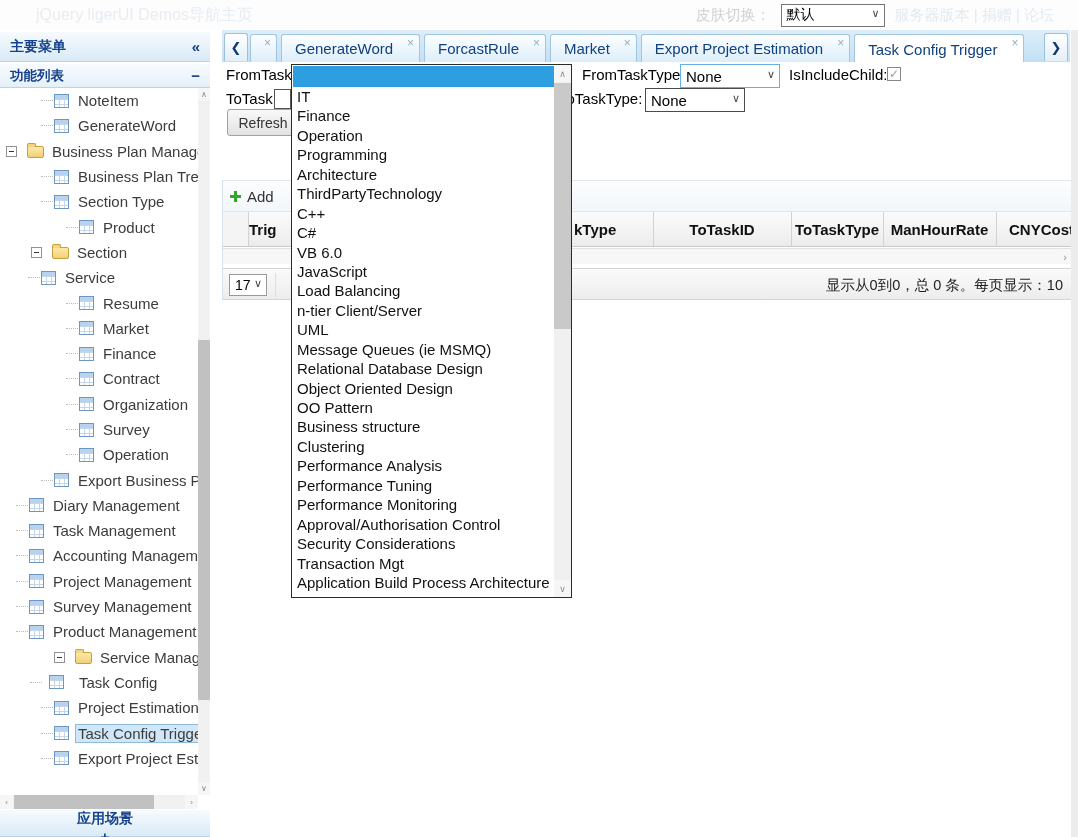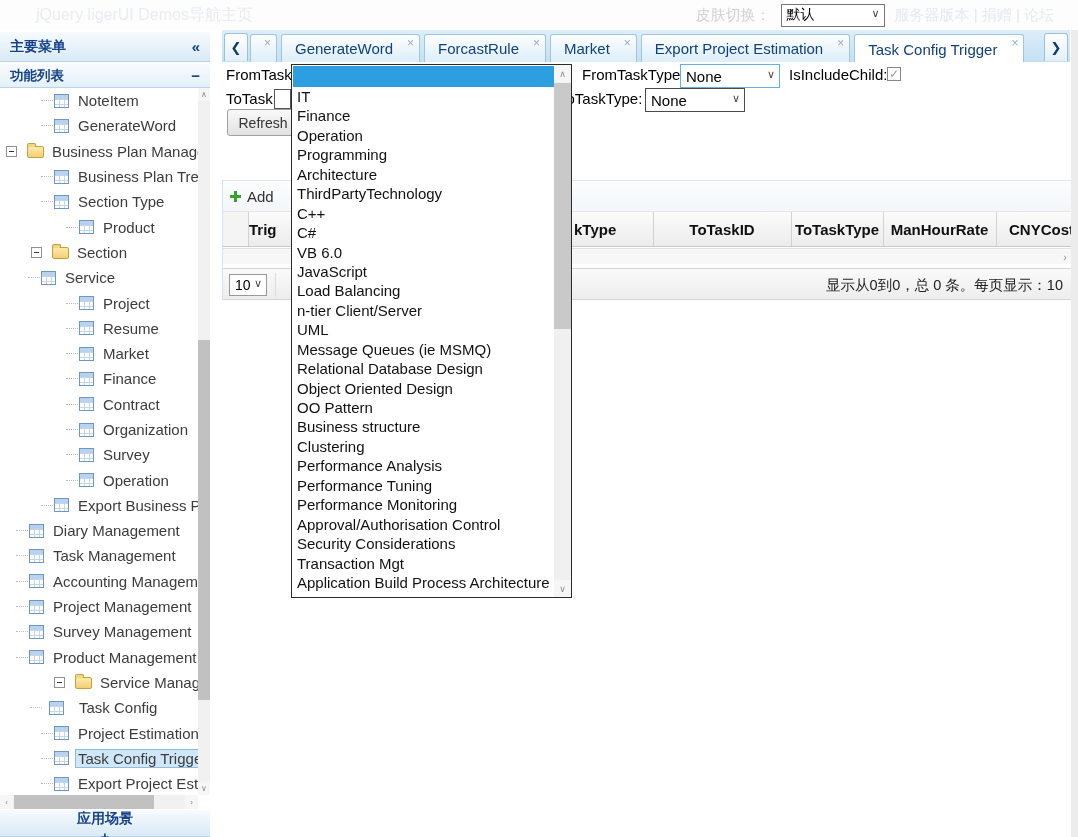--- a/index.html
+++ b/index.html
@@ -163,25 +163,20 @@
         <span class="tlabel">Section</span>
       </div>
       <div class="trow" style="padding-left: 28px;">
         <span class="dots"></span>
         <span class="icon-table"></span>
         <span class="tlabel">Service</span>
       </div>
       <div class="trow" style="padding-left: 66px;">
         <span class="dots"></span>
         <span class="icon-table"></span>
-        <span class="tlabel">Project</span>
-      </div>
-      <div class="trow" style="padding-left: 66px;">
-        <span class="dots"></span>
-        <span class="icon-table"></span>
         <span class="tlabel">Resume</span>
       </div>
       <div class="trow" style="padding-left: 66px;">
         <span class="dots"></span>
         <span class="icon-table"></span>
         <span class="tlabel">Market</span>
       </div>
       <div class="trow" style="padding-left: 66px;">
         <span class="dots"></span>
         <span class="icon-table"></span>
@@ -354,21 +349,21 @@
       <div class="gh-cell" style="left:430px;width:138px;text-align:center;">ToTaskID</div>
       <div class="gh-cell" style="left:568px;width:92px;text-align:center;">ToTaskType</div>
       <div class="gh-cell" style="left:660px;width:113px;text-align:center;">ManHourRate</div>
       <div class="gh-cell" style="left:786px;width:62px;">CNYCostI</div>
     </div>
     <div id="grid-hscroll">
       <span class="right">›</span>
     </div>
     <div id="grid-pager">
       <div id="pagesize" class="mini-select">
-        <span>10</span>
+        <span>17</span>
         <span class="chev">∨</span>
       </div>
       <div id="pager-sep"></div>
       <div id="pager-summary">显示从0到0，总 0 条。每页显示：10</div>
     </div>
   </div>
 
   <div id="dropdown">
     <div id="ditems">
         <div class="ditem blank"></div>

